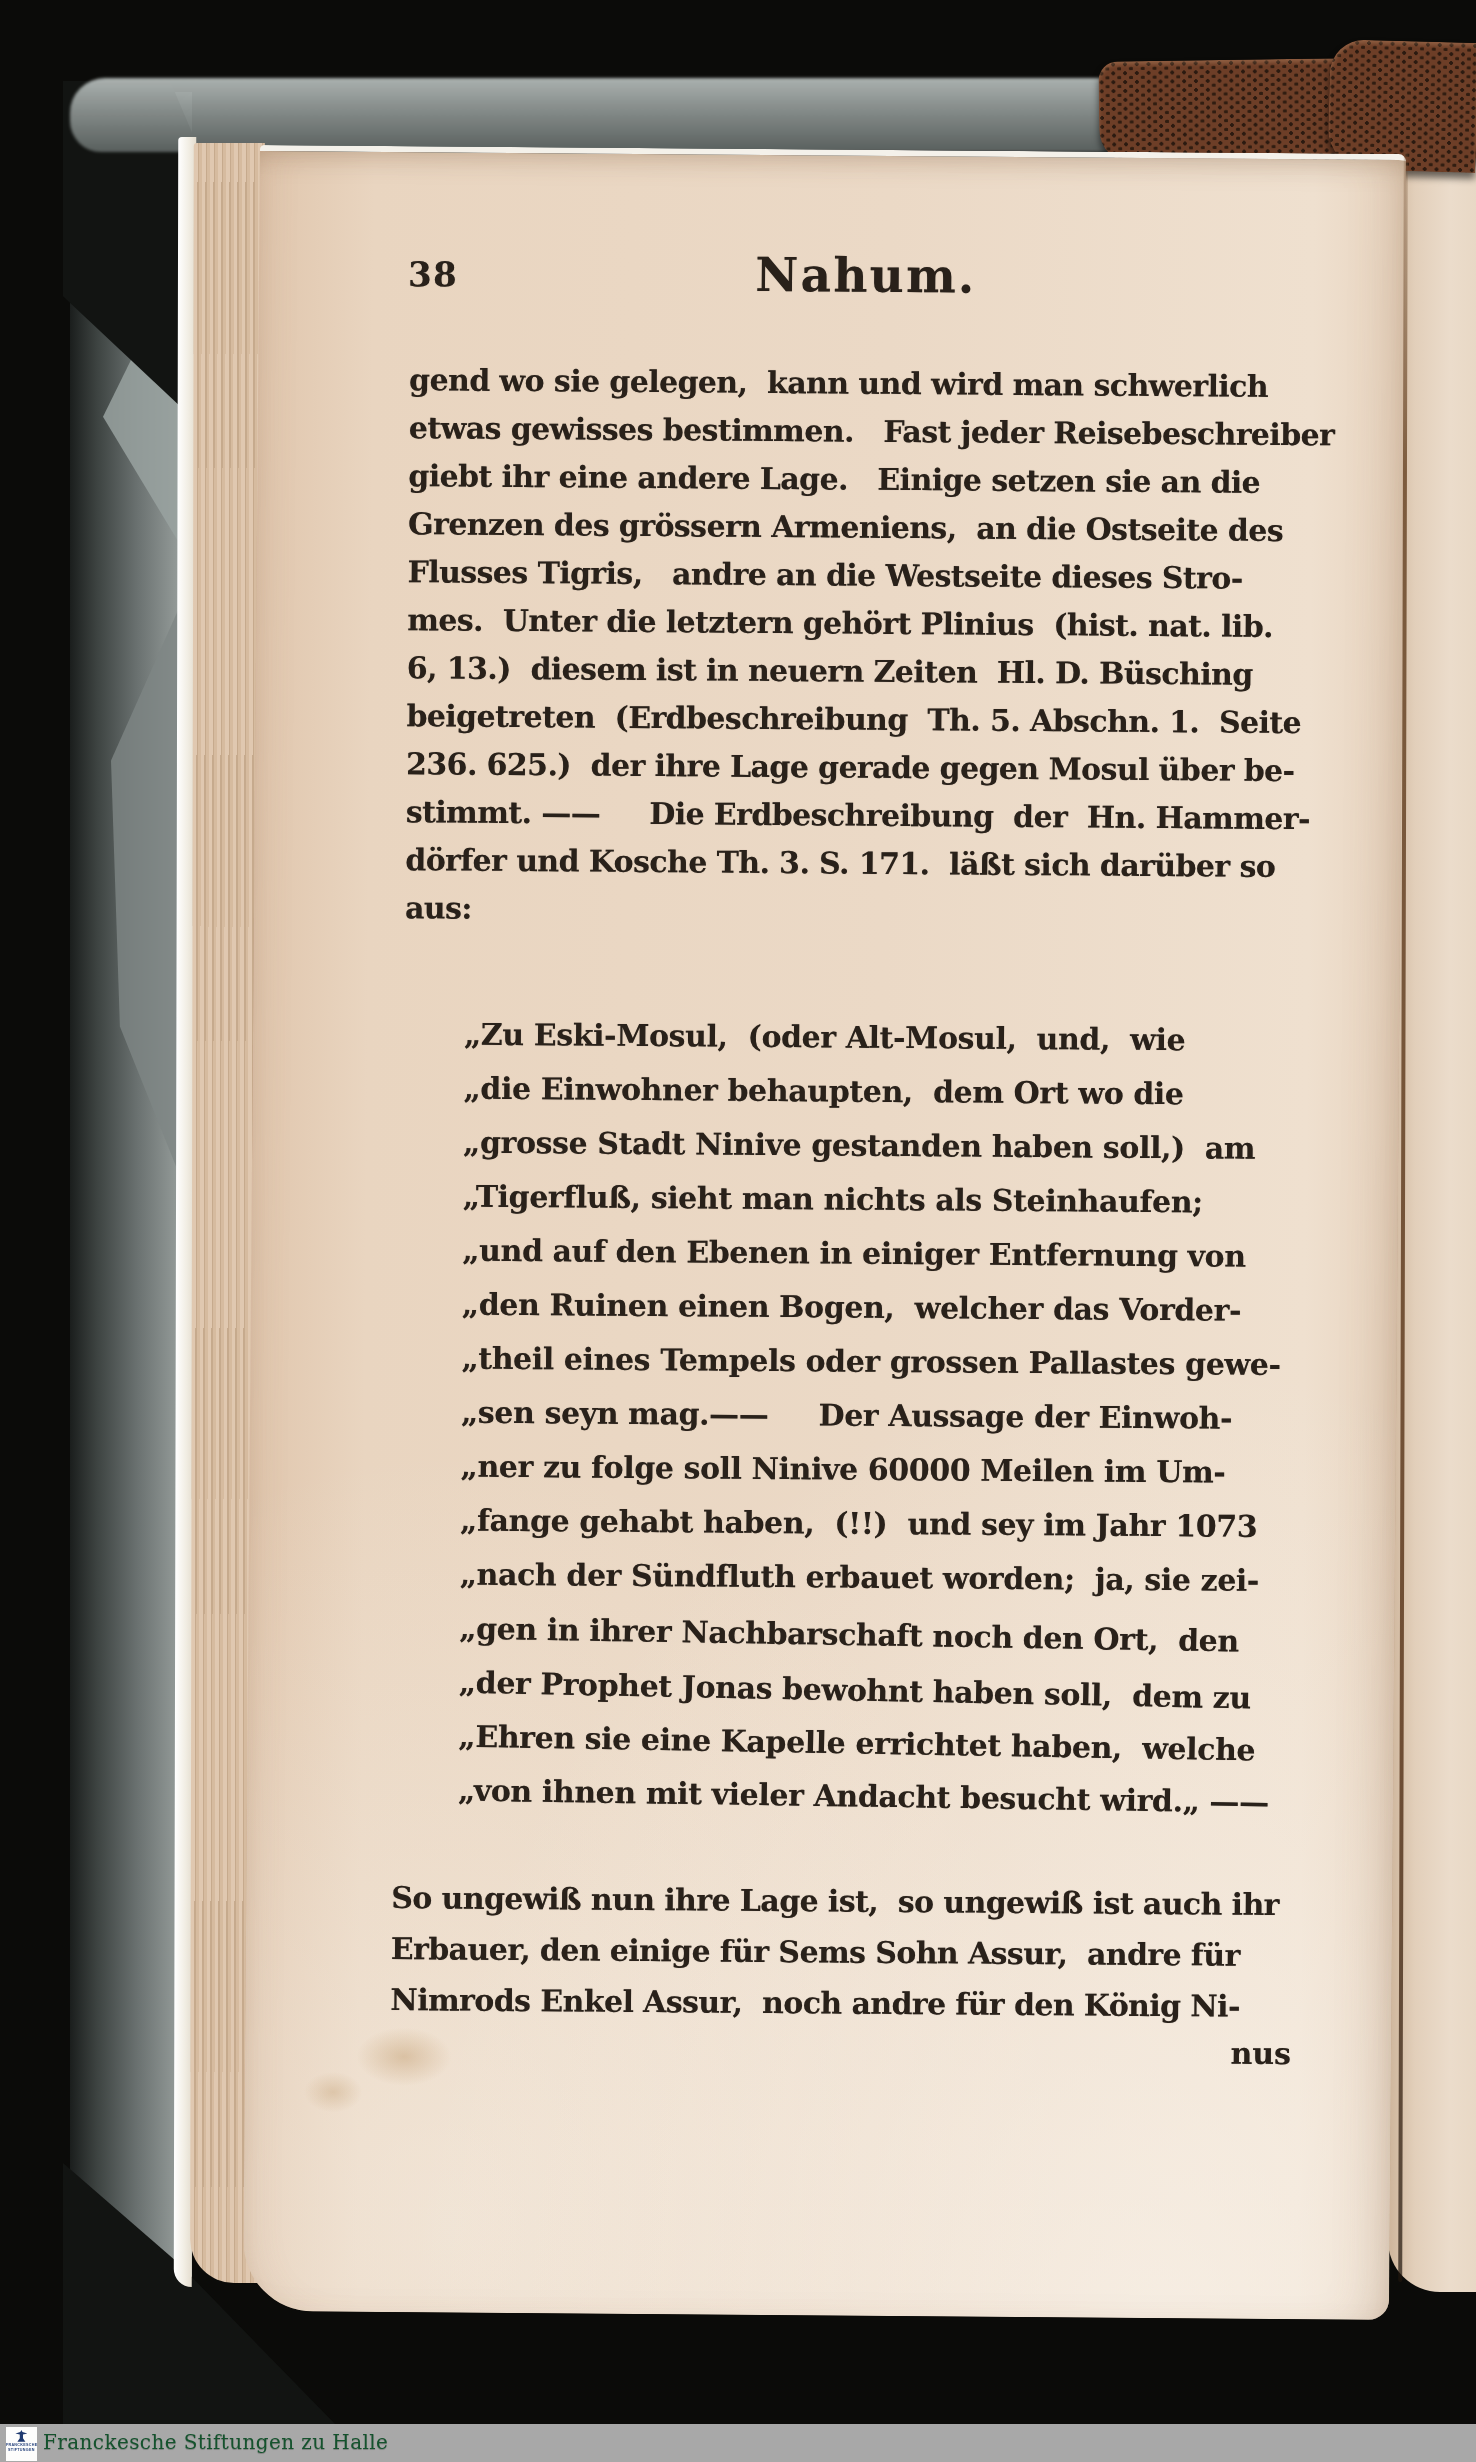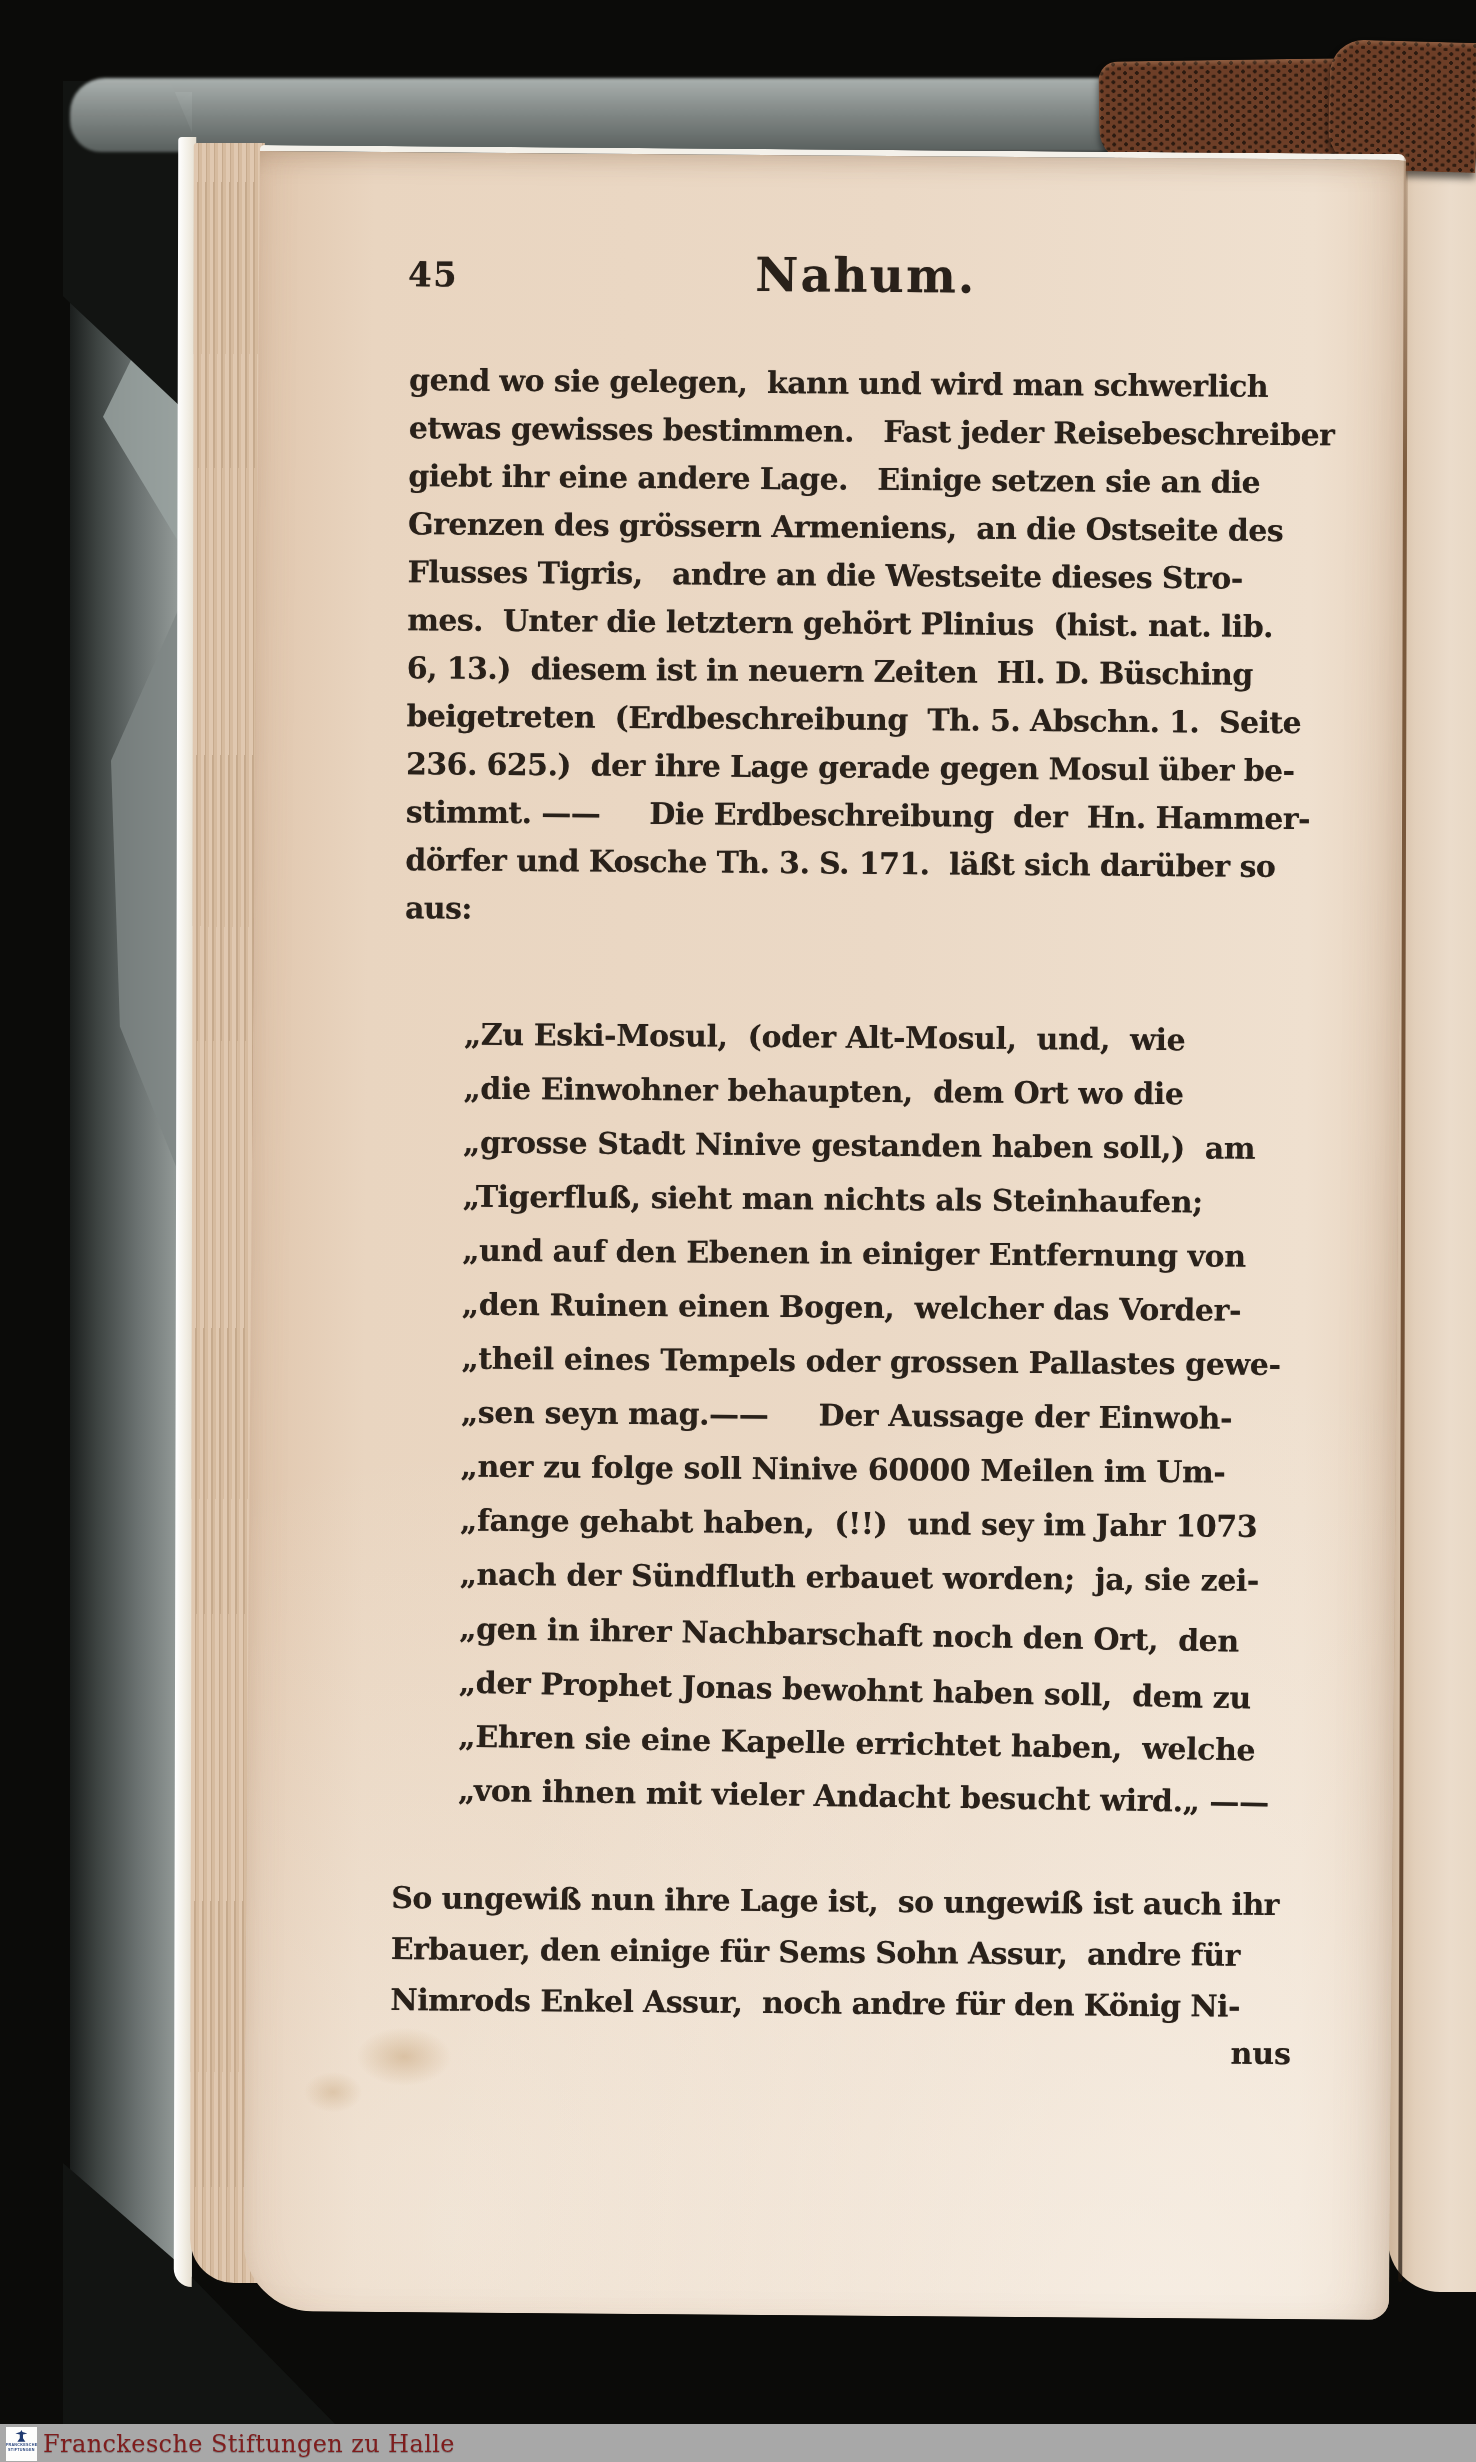--- a/index.html
+++ b/index.html
@@ -92,21 +92,21 @@
   
   .footer-bar{position:absolute;left:0;top:2424px;width:1477px;height:38px;z-index:10;
               background:var(--bar,#a8a8a8);}
   .logo-box{position:absolute;left:5.9px;top:3px;width:31px;height:34px;background:#fdfdfc;
             text-align:center;}
   .emblem{width:13.3px;height:11.8px;margin:3px auto 1.5px;background:#1f3a70;
           clip-path:polygon(50% 0%,58% 18%,95% 30%,62% 38%,62% 70%,80% 100%,20% 100%,38% 70%,38% 38%,5% 30%,42% 18%);}
   .logo-text{font-family:"Liberation Sans",sans-serif;font-size:3.7px;line-height:4.4px;
              color:#27437c;letter-spacing:0.3px;font-weight:700;}
   .bar-label{position:absolute;left:43px;top:5.9px;font-family:"DejaVu Serif",serif;
-             font-size:24px;color:#7f1d1d;letter-spacing:0.4px;text-shadow:0 0.7px 0.7px rgba(0,0,0,.25);}
+             font-size:20px;color:#14532d;letter-spacing:0.4px;text-shadow:0 0.7px 0.7px rgba(0,0,0,.25);}
 </style>
 </head>
 <body>
 
 <div class="screen">
 
   <div class="edge-band"></div>
   <div class="edge-tri t1"></div>
   <div class="edge-tri t2"></div>
   <div class="cover-wedge top"></div>
@@ -114,21 +114,21 @@
 
   <div class="top-fuzz"></div>
   <div class="headband hb1"></div>
   <div class="headband hb2"></div>
 
   <div class="under-page"></div>
   <div class="white-edge-left"></div>
   <div class="striations"></div>
 
   <div class="page">
-    <div class="txt pageno">45</div>
+    <div class="txt pageno">38</div>
     <div class="txt running-header">Nahum.</div>
 
     <div class="para para1">
         <div class="line">gend wo sie gelegen,  kann und wird man schwerlich</div>
         <div class="line">etwas gewisses bestimmen.   Fast jeder Reisebeschreiber</div>
         <div class="line">giebt ihr eine andere Lage.   Einige setzen sie an die</div>
         <div class="line">Grenzen des grössern Armeniens,  an die Ostseite des</div>
         <div class="line">Flusses Tigris,   andre an die Westseite dieses Stro-</div>
         <div class="line">mes.  Unter die letztern gehört Plinius  (hist. nat. lib.</div>
         <div class="line">6, 13.)  diesem ist in neuern Zeiten  Hl. D. Büsching</div>

